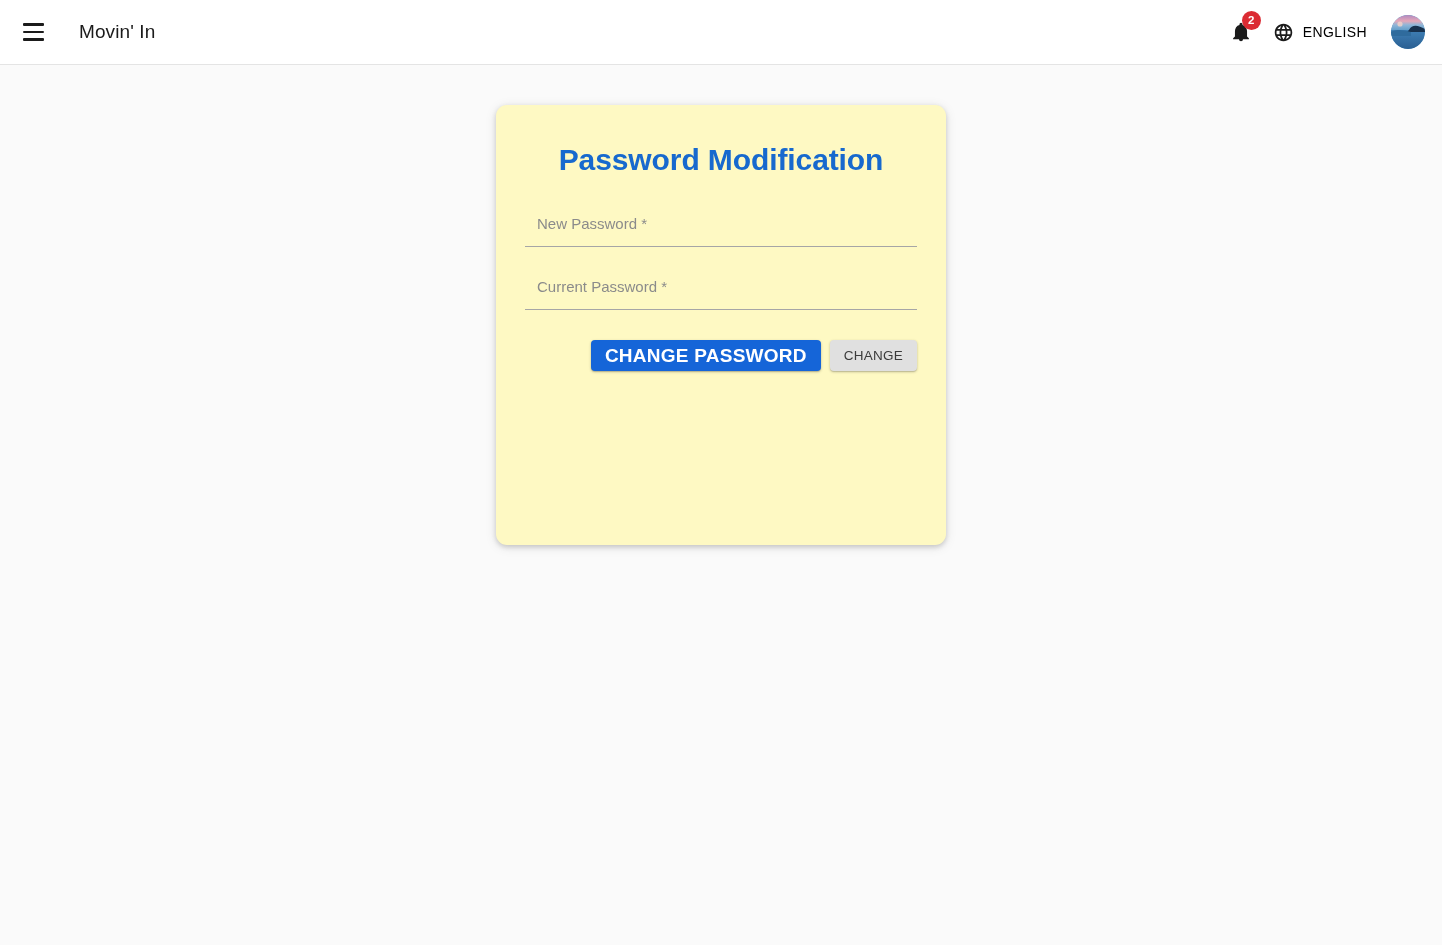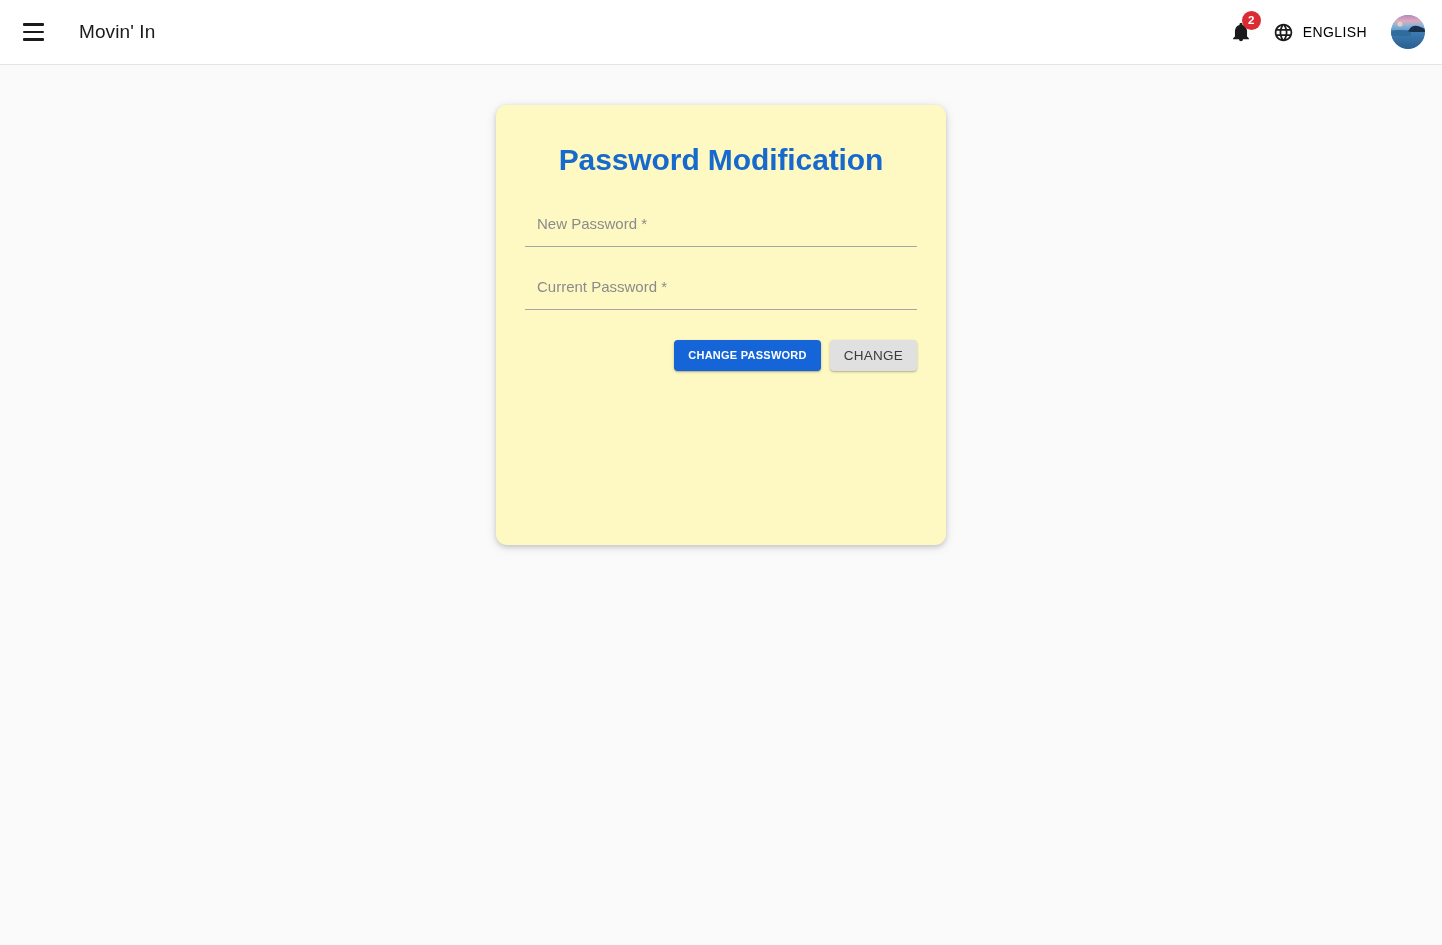--- a/index.html
+++ b/index.html
@@ -180,21 +180,21 @@
     cursor: pointer;
     font-family: "Liberation Sans", sans-serif;
     height: 31px;
     line-height: 31px;
     padding: 0 14px;
     white-space: nowrap;
   }
   .btn-primary {
     background: #1565d8;
     color: #ffffff;
-    font-size: 11px;
+    font-size: 19px;
     font-weight: bold;
     letter-spacing: .25px;
     box-shadow: 0 1px 3px rgba(0,0,0,0.22), 0 1px 1px rgba(0,0,0,0.14);
   }
   .btn-secondary {
     background: #e0e0e0;
     color: #3b3b3b;
     font-size: 13.5px;
     letter-spacing: .25px;
     box-shadow: 0 1px 3px rgba(0,0,0,0.20), 0 1px 1px rgba(0,0,0,0.12);

